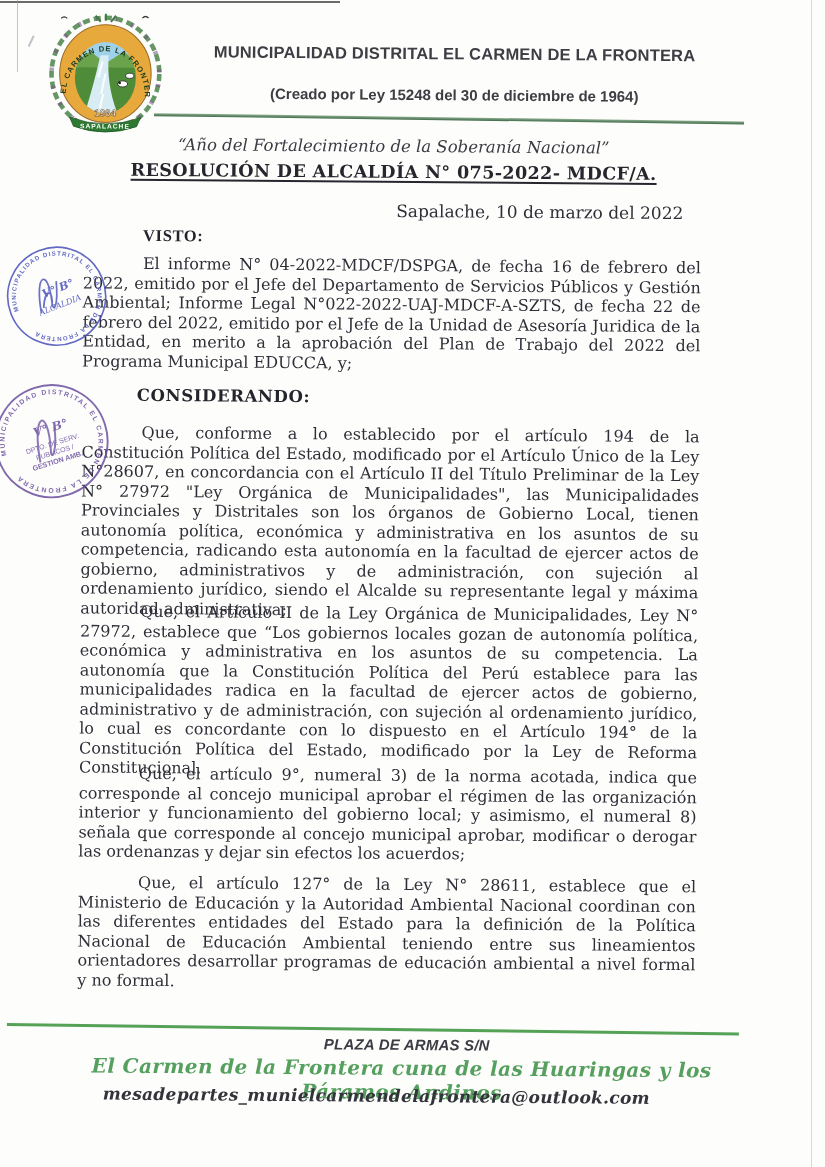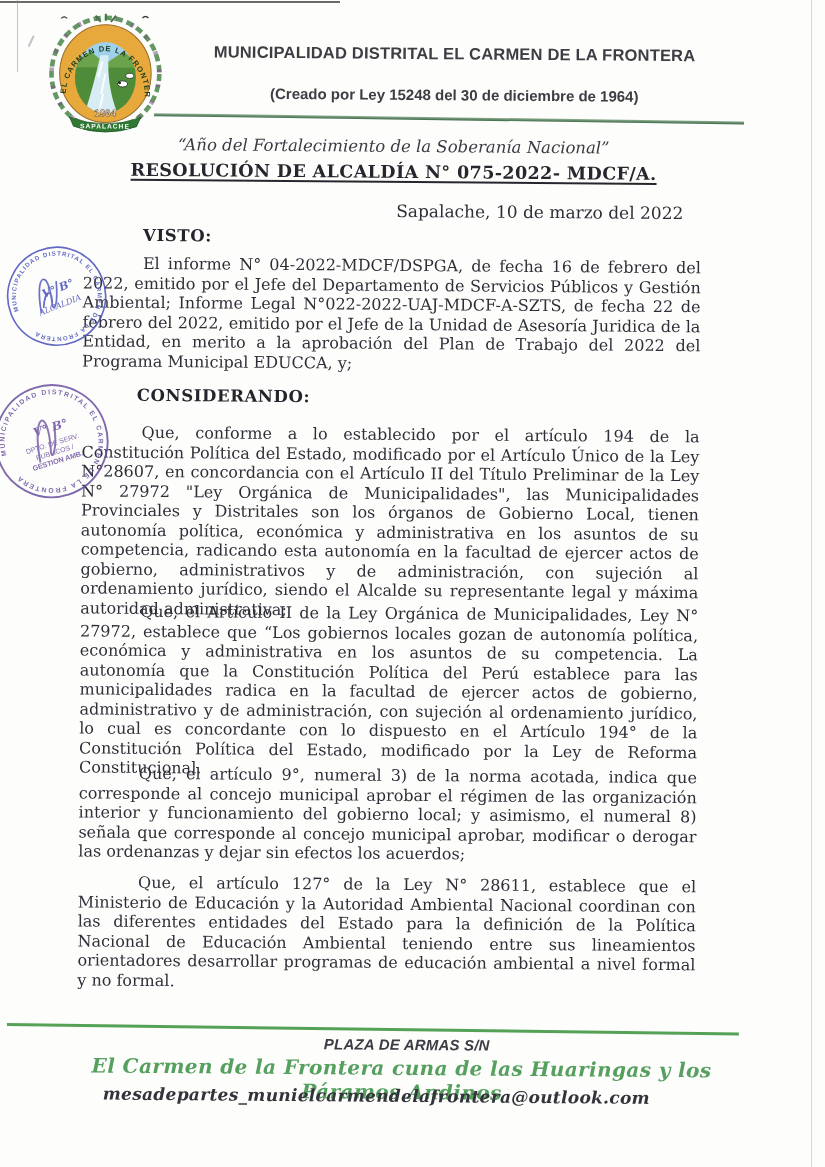--- a/index.html
+++ b/index.html
@@ -24,21 +24,21 @@
   .rule1{left:155px;top:117px;width:590px;height:3px;
     background:linear-gradient(#8fae90,#3f6b4a);transform:rotate(.35deg);}
   
   .motto{left:85px;top:137px;width:620px;text-align:center;font-style:italic;
     font-size:16.5px;color:#3a3a44;}
   .res-title{left:85px;top:162px;width:620px;text-align:center;font-weight:bold;
     font-size:17.5px;letter-spacing:.4px;color:#26262e;
     text-decoration:underline;text-underline-offset:3px;text-decoration-thickness:1.5px;}
   .dateline{left:85px;top:201px;width:600px;text-align:right;font-size:17px;}
   .sec-head{font-weight:bold;font-size:16.5px;letter-spacing:.6px;color:#24242c;}
-  .visto-head{left:145px;top:228px;}
+  .visto-head{left:145px;top:228px;font-family:Liberation Serif, serif;}
   .cons-head{left:140px;top:388px;}
   .body-par{left:85px;width:618px;text-align:justify;text-indent:60px;
     font-size:16px;line-height:19.5px;color:#2e2e38;margin:0;}
   .p-visto{top:256px;}
   .p1{top:425px;}
   .p2{top:604px;}
   .p3{top:766px;}
   .p4{top:875px;}
   
   .stamp{pointer-events:none;}

